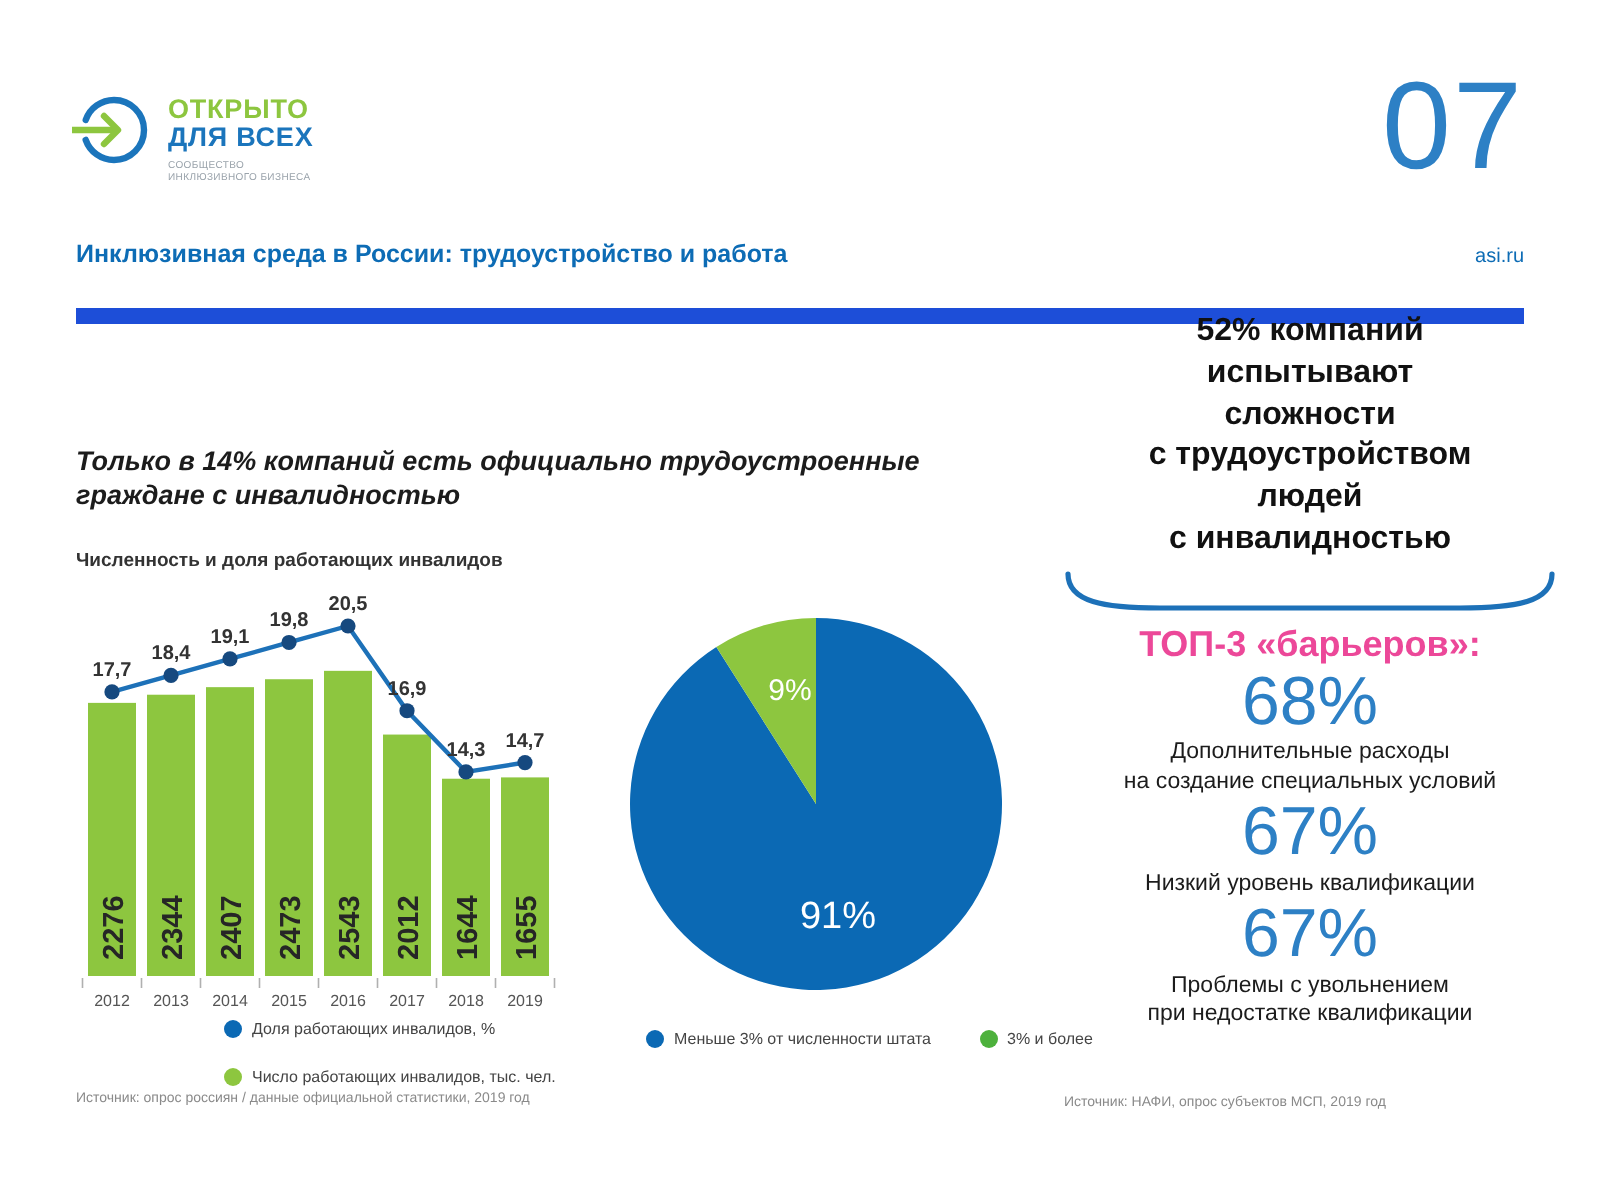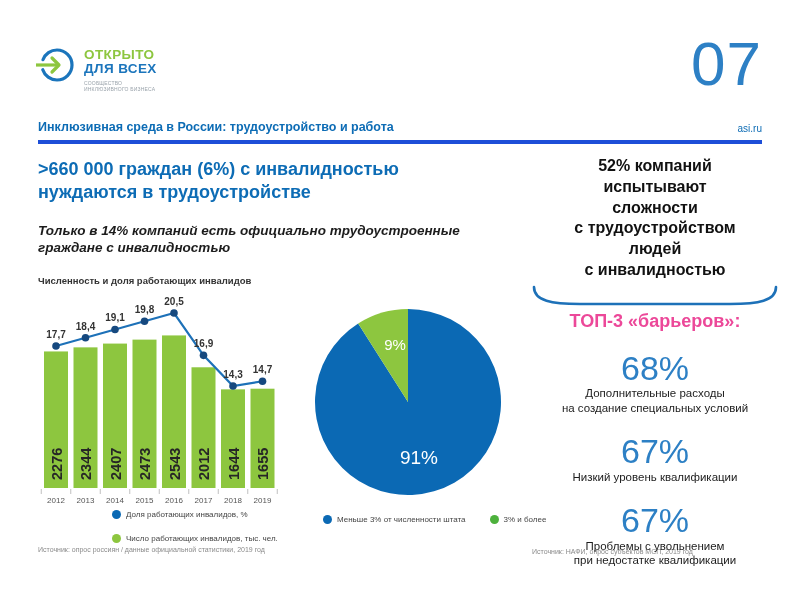--- a/index.html
+++ b/index.html
@@ -9,21 +9,21 @@
   
   .logo{position:absolute;left:36px;top:45px;display:flex;align-items:flex-start;gap:8px;}
   .logo-text{display:flex;flex-direction:column;line-height:1.02;padding-top:3px;}
   .logo-l1{color:#8dc63f;font-weight:bold;font-size:13.5px;letter-spacing:.4px;}
   .logo-l2{color:#1b75bc;font-weight:bold;font-size:13.5px;letter-spacing:.4px;}
   .logo-tag{margin-top:4px;color:#9aa3ab;font-size:5px;line-height:1.25;letter-spacing:.2px;}
 
   .page-number{position:absolute;right:38px;top:28px;font-size:62px;font-weight:300;color:#2d80c5;letter-spacing:1px;}
 
   
-  .header-bar{position:absolute;left:38px;right:38px;top:120px;display:flex;justify-content:space-between;align-items:flex-end;border-bottom:4px solid #1d4ed8;padding-bottom:6px;}
+  .header-bar{position:absolute;left:38px;right:38px;top:120px;display:flex;justify-content:space-between;align-items:flex-end;border-bottom:8px solid #1d4ed8;padding-bottom:20px;}
   .header-title{color:#0d6cb5;font-weight:bold;font-size:12.5px;}
   .header-site{color:#0d6cb5;font-size:10px;}
 
   
   .headline{position:absolute;left:38px;top:158px;width:480px;color:#0d6cb5;font-weight:bold;font-size:18px;line-height:1.28;}
   .subheadline{position:absolute;left:38px;top:222px;width:480px;color:#1c1c1c;font-weight:bold;font-size:13.5px;line-height:1.28;font-style:italic;}
   .chart-title{position:absolute;left:38px;top:275px;color:#333;font-weight:bold;font-size:9.5px;}
   .chart-wrap{position:absolute;left:36px;top:291px;}
 
   .legend{position:absolute;left:112px;top:510px;display:flex;flex-direction:column;gap:15px;}
@@ -39,21 +39,21 @@
 
   .source{position:absolute;font-size:7px;color:#8a8a8a;}
   .source-left{left:38px;top:546px;}
   .source-right{left:532px;top:548px;}
 
   
   .right-col{position:absolute;left:528px;top:156px;width:254px;text-align:center;}
   .stat-line{color:#111;font-weight:bold;font-size:16px;line-height:1.3;}
   .bracket{margin-top:4px;}
   .top3-title{color:#ec4899;font-weight:bold;font-size:18px;}
-  .barrier-pct{margin-top:19px;color:#2d80c5;font-size:34px;line-height:1.05;font-weight:400;}
+  .barrier-pct{margin-top:1px;color:#2d80c5;font-size:34px;line-height:1.05;font-weight:400;}
   .barrier-line{color:#1c1c1c;font-size:11.5px;line-height:1.25;}
 </style>
 </head>
 <body>
 
 <div class="slide">
 
   <div class="logo">
     <svg width="40" height="40" viewBox="0 0 40 40">
       <circle cx="21" cy="20" r="15" fill="none" stroke="#1b75bc" stroke-width="3.2" stroke-dasharray="84 10.2" stroke-dashoffset="-52.2" stroke-linecap="round"></circle>
@@ -70,24 +70,20 @@
     </div>
   </div>
 
   <div class="page-number">07</div>
 
   <div class="header-bar">
     <span class="header-title">Инклюзивная среда в России: трудоустройство и работа</span>
     <span class="header-site">asi.ru</span>
   </div>
 
-  <div class="headline">
-    <span>&gt;660 000 граждан (6%) с инвалидностью</span><br>
-    <span>нуждаются в трудоустройстве</span>
-  </div>
   <div class="subheadline">
     <span>Только в 14% компаний есть официально трудоустроенные</span><br>
     <span>граждане с инвалидностью</span>
   </div>
 
   <div class="chart-title">Численность и доля работающих инвалидов</div>
   <div class="chart-wrap">
     <svg width="266" height="216" viewBox="0 0 266 216">
         <line x1="5.25" y1="198" x2="5.25" y2="203" stroke="#b0b0b0" stroke-width="0.8"></line>
         <line x1="34.75" y1="198" x2="34.75" y2="203" stroke="#b0b0b0" stroke-width="0.8"></line>

